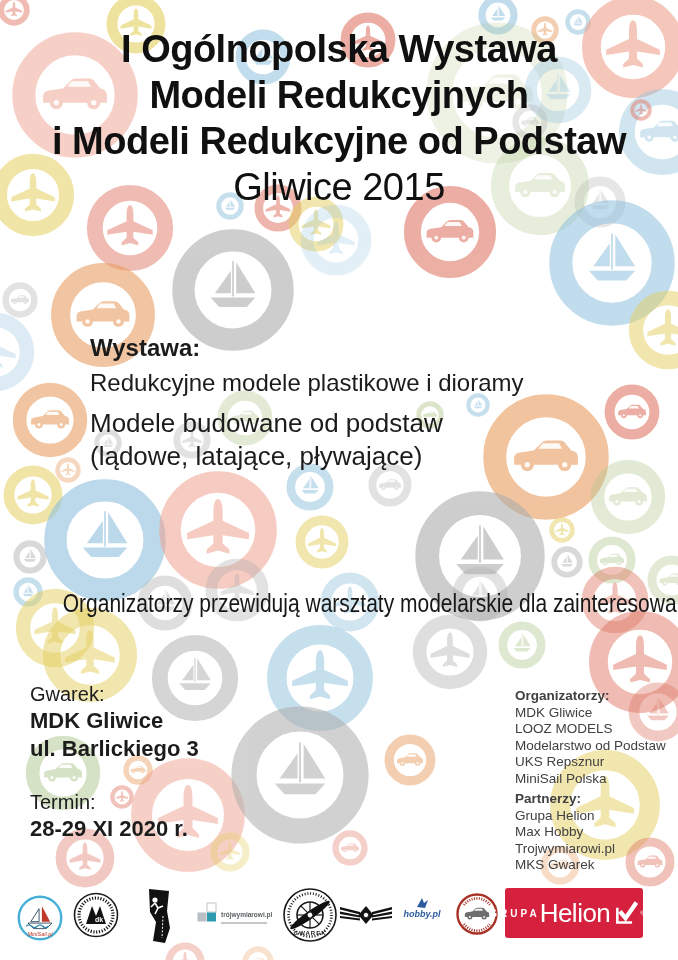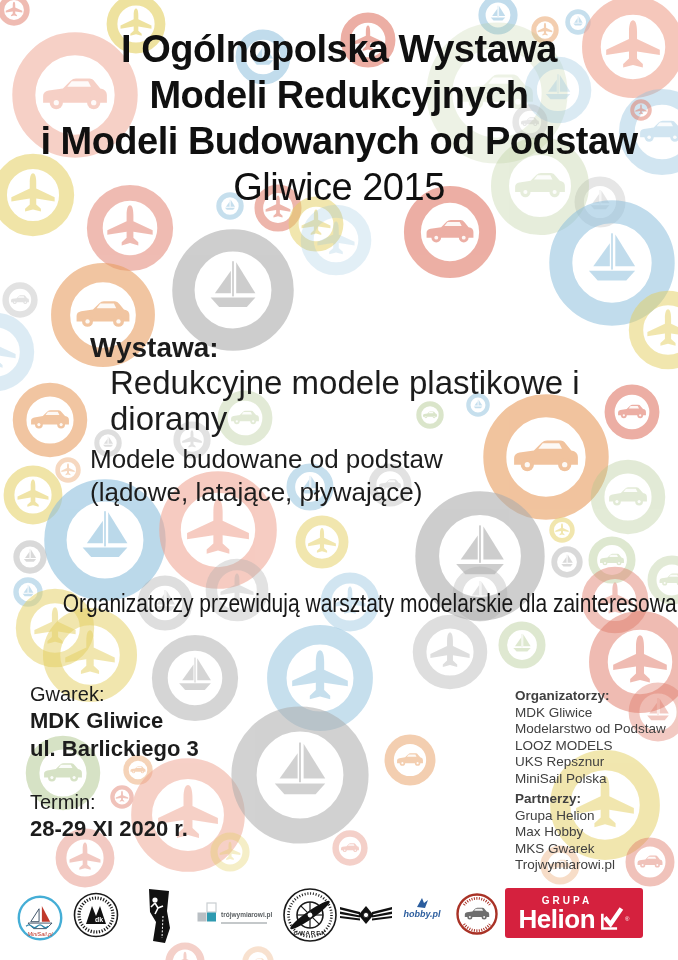--- a/index.html
+++ b/index.html
@@ -10,44 +10,44 @@
     color:#1c1c1c;
   }
   .poster svg.bg{position:absolute;left:0;top:0;}
   .abs{position:absolute;}
   
   .title{top:26px;left:0;width:678px;text-align:center;color:#101010;}
   .title .t-line{font-size:38px;line-height:46px;font-weight:bold;letter-spacing:-0.5px;}
   .title .t-sub{font-size:38px;line-height:46px;font-weight:normal;letter-spacing:-0.5px;}
   
   .exh{top:331px;left:90px;width:520px;}
-  .exh .h{font-size:28px;font-weight:bold;line-height:34px;}
-  .exh .p1{font-size:33px;line-height:36px;margin-bottom:6px;margin-left:20px;}
+  .exh .h{font-size:24px;font-weight:bold;line-height:34px;}
+  .exh .p1{font-size:24px;line-height:36px;margin-bottom:6px;}
   .exh .p2{font-size:26px;line-height:33px;}
   
   .workshops{top:589px;left:0;width:678px;text-align:center;}
   .workshops span{display:inline-block;white-space:nowrap;font-size:25px;
     transform:scaleX(0.84);transform-origin:50% 50%;color:#171717;}
   
   .venue{top:682px;left:30px;}
   .venue .lbl,.date .lbl{font-size:20px;line-height:25px;font-weight:normal;}
   .venue .b,.date .b{font-size:22px;line-height:28px;font-weight:bold;}
   .date{top:790px;left:30px;}
   
   .rcol{left:515px;width:160px;font-size:13.5px;line-height:16.5px;color:#404040;}
   .rcol .h{font-weight:bold;}
   .orgs{top:688px;}
   .parts{top:791px;}
   
   .logo{position:absolute;}
   .helion{left:505px;top:888px;width:138px;height:50px;background:#d5213e;border-radius:3px;
-    display:flex;flex-direction:column;align-items:center;justify-content:center;color:#fff;}
+    display:flex;flex-direction:row;align-items:center;justify-content:center;color:#fff;}
   .helion .grupa{font-size:10px;font-weight:bold;letter-spacing:3px;line-height:11px;margin-left:-14px;}
   .helion .row{display:flex;align-items:center;line-height:26px;}
-  .helion .hel{font-size:26px;font-weight:bold;letter-spacing:-0.5px;}
+  .helion .hel{font-size:26px;font-weight:normal;letter-spacing:-0.5px;}
   .helion .reg{font-size:6px;align-self:flex-end;margin-left:1px;}
   .troj{left:196px;top:901px;width:78px;display:flex;align-items:center;gap:3px;}
   .troj .txt{font-size:6.5px;font-weight:bold;color:#5a5f62;line-height:8px;}
   .troj .bar{height:1.5px;background:#c4c8ca;width:46px;margin-top:1.5px;}
   .hobby{left:400px;top:897px;width:44px;text-align:center;}
   .hobby .txt{font-size:9px;font-weight:bold;font-style:italic;color:#2b5d9e;line-height:10px;display:block;}
 </style>
 </head>
 <body>
 
@@ -387,21 +387,21 @@
       </g>
       <g opacity="0.3">
         <circle cx="258" cy="962" r="12.8" fill="none" stroke="#E99F63" stroke-width="5.76"></circle>
         <use href="#icon-car" fill="#E99F63" transform="translate(258,962) scale(0.275)"></use>
       </g>
     </svg>
 
   <div class="abs title">
     <div class="t-line">I Ogólnopolska Wystawa</div>
     <div class="t-line">Modeli Redukcyjnych</div>
-    <div class="t-line">i Modeli Budowanych od Podstaw</div>
+    <div class="t-line">i Modeli Redukcyjne od Podstaw</div>
     <div class="t-sub">Gliwice 2015</div>
   </div>
 
   <div class="abs exh">
     <div class="h">Wystawa:</div>
     <div class="p1">Redukcyjne modele plastikowe i dioramy</div>
     <div class="p2">Modele budowane od podstaw</div>
     <div class="p2">(lądowe, latające, pływające)</div>
   </div>
 
@@ -416,32 +416,32 @@
   </div>
 
   <div class="abs date">
     <div class="lbl">Termin:</div>
     <div class="b">28-29 XI 2020 r.</div>
   </div>
 
   <div class="abs rcol orgs">
     <div class="h">Organizatorzy:</div>
     <div>MDK Gliwice</div>
+    <div>LOOZ MODELS</div>
     <div>Modelarstwo od Podstaw</div>
-    <div>LOOZ MODELS</div>
     <div>UKS Repsznur</div>
     <div>MiniSail Polska</div>
   </div>
 
   <div class="abs rcol parts">
     <div class="h">Partnerzy:</div>
     <div>Grupa Helion</div>
     <div>Max Hobby</div>
+    <div>Trojwymiarowi.pl</div>
     <div>MKS Gwarek</div>
-    <div>Trojwymiarowi.pl</div>
   </div>
 
   <svg class="logo" style="left:16px;top:894px;" width="48" height="48" viewBox="-26 -26 52 52">
     <circle r="23" fill="#ffffff" stroke="#45aed6" stroke-width="2.6"></circle>
     <path d="M2,-13 L11,4 L2,4 Z" fill="#c0392b"></path>
     <path d="M-10,4 L-1,-10 L-1,4 Z" fill="#ffffff" stroke="#34495e" stroke-width="1"></path>
     <path d="M-13,5.5 L13,5.5 L7,11.5 L-7,11.5 Z" fill="#ffffff" stroke="#34495e" stroke-width="1"></path>
     <path d="M-15,9 q3,-3 6,0 q3,3 6,0 q3,-3 6,0 q3,3 6,0" fill="none" stroke="#2e86ab" stroke-width="1.4"></path>
     <text y="19.5" text-anchor="middle" font-size="6" font-style="italic" fill="#c0392b">MiniSail.pl</text>
   </svg>

